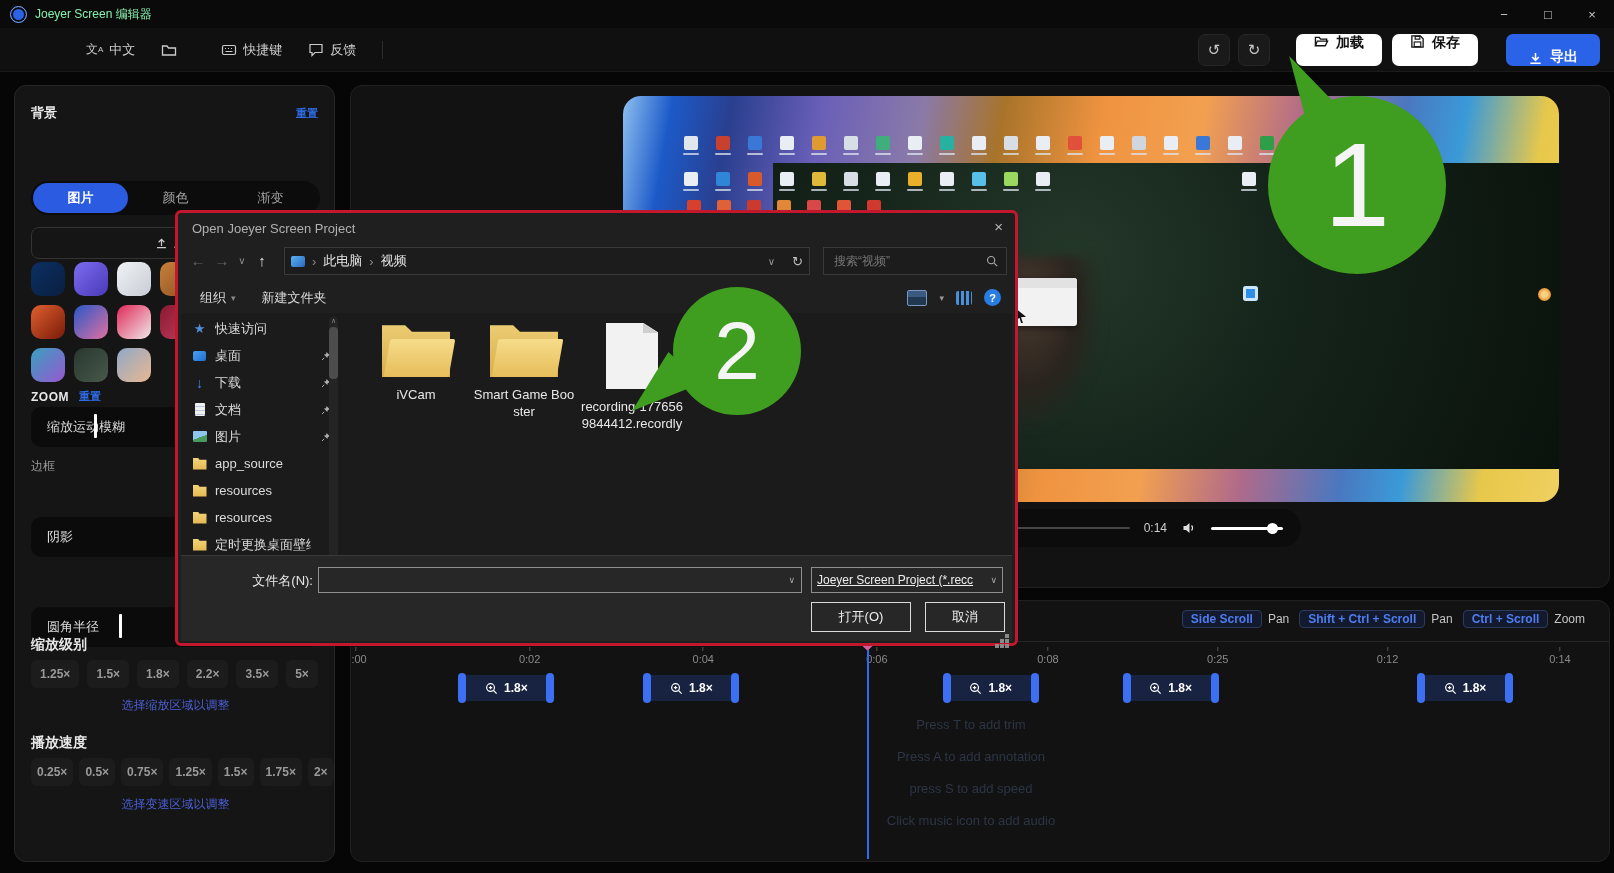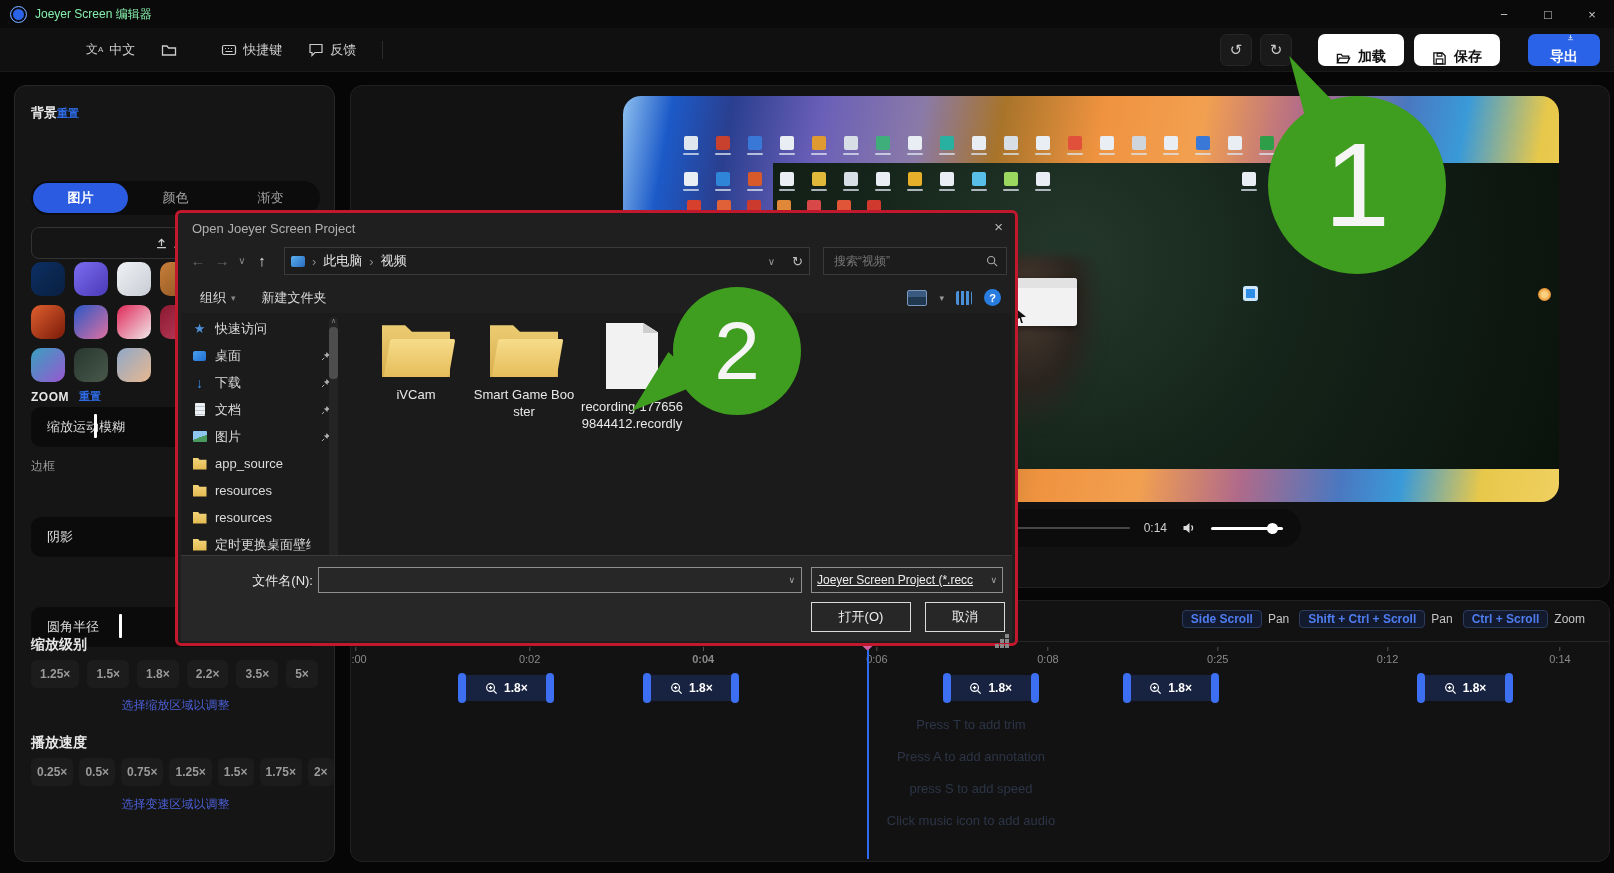--- a/index.html
+++ b/index.html
@@ -13,26 +13,26 @@
   .applogo{width:15px;height:15px;border-radius:50%;background:#2a63e8;border:1px solid #7aa6f2;box-shadow:inset 0 0 0 2px #0a0a0a;margin-right:8px;}
   .apptitle{font-size:12px;color:#86efac;}
   .wbtn{width:44px;height:28px;display:flex;align-items:center;justify-content:center;color:#c8c8c8;font-size:13px;}
   .toolbar{left:0;top:28px;width:1614px;height:44px;background:#101010;border-bottom:1px solid #1a1a1a;display:flex;align-items:center;box-sizing:border-box;}
   .tbitem{display:flex;align-items:center;gap:6px;color:#cfcfcf;font-size:13px;margin-right:26px;}
   .tbdivider{width:1px;height:18px;background:#2c2c2c;margin-right:26px;}
   .doc-title{position:absolute;left:0;right:0;text-align:center;pointer-events:none;}
   .doc-title b{color:#fff;font-size:14px;}
   .doc-title span{color:#5a5a5a;font-size:13px;}
   .sqbtn{width:30px;height:30px;border-radius:7px;background:#1a1a1a;border:1px solid #262626;color:#c8c8c8;display:flex;align-items:center;justify-content:center;font-size:15px;margin-left:8px;}
-  .whitebtn{height:32px;border-radius:7px;background:#fff;color:#111;font-weight:bold;font-size:14px;display:flex;align-items:flex-end;gap:7px;padding:0 18px;margin-left:10px;}
-  .bluebtn{height:32px;border-radius:7px;background:#2a63e8;color:#fff;font-weight:bold;font-size:14px;display:flex;align-items:flex-end;gap:7px;padding:0 22px;margin-left:28px;margin-right:14px;flex-direction:column;}
+  .whitebtn{height:32px;border-radius:7px;background:#fff;color:#111;font-weight:bold;font-size:14px;display:flex;align-items:flex-start;gap:7px;padding:0 18px;margin-left:10px;}
+  .bluebtn{height:32px;border-radius:7px;background:#2a63e8;color:#fff;font-weight:bold;font-size:14px;display:flex;align-items:flex-end;gap:7px;padding:0 22px;margin-left:28px;margin-right:14px;}
 
   
   .sidebar{left:14px;top:85px;width:321px;height:777px;background:#151515;border:1px solid #272727;border-radius:12px;box-sizing:border-box;z-index:5;}
-  .sechead{display:flex;align-items:center;}
+  .sechead{display:flex;align-items:center;justify-content:space-between;}
   .sectitle{font-size:13px;font-weight:bold;color:#e8e8e8;}
   .resetlink{font-size:11px;color:#2e6be5;font-weight:bold;}
   .spill{height:38px;background:#0b0b0b;border-radius:10px;display:flex;align-items:center;padding:0 16px;font-size:13px;color:#dcdcdc;position:relative;box-sizing:border-box;}
   .spill .val{margin-left:auto;font-weight:bold;color:#fff;}
   .scaret{position:absolute;top:7px;width:3px;height:24px;background:#fff;border-radius:1px;}
   .tabwrap{height:34px;background:#0c0c0c;border-radius:17px;display:flex;align-items:center;padding:2px;box-sizing:border-box;}
   .tab{flex:1;text-align:center;font-size:13px;color:#a3a3a3;line-height:30px;}
   .tab.active{background:#2a5be0;color:#fff;font-weight:bold;border-radius:15px;}
   .uploadbtn{height:30px;border:1px solid #333;border-radius:8px;display:flex;align-items:center;justify-content:center;gap:6px;color:#cfcfcf;font-size:12px;}
   .thumbgrid{display:flex;flex-wrap:wrap;gap:9px;}
@@ -489,21 +489,21 @@
           <span class="kbd">Ctrl + Scroll</span>
           <span class="kbdlabel">Zoom</span>
         </span>
       </div>
     <div class="abs" style="left:0;top:40px;width:100%;height:1px;background:#26262a;"></div>
 
     <div class="abs" style="left:0;top:46px;width:100%;height:20px;">
 
     <span class="tick" style="left: 0.4%;"><i></i><span>0:00</span></span>
         <span class="tick" style="left: 14.2%;"><i></i><span>0:02</span></span>
-        <span class="tick" style="left: 28%; font-weight: bold;"><i></i><span>0:04</span></span>
+        <span class="tick" style="left: 28%;"><i></i><span>0:04</span></span>
         <span class="tick" style="left: 41.8%;"><i></i><span>0:06</span></span>
         <span class="tick" style="left: 55.4%;"><i></i><span>0:08</span></span>
         <span class="tick" style="left: 68.9%;"><i></i><span>0:25</span></span>
         <span class="tick" style="left: 82.4%;"><i></i><span>0:12</span></span>
         <span class="tick" style="left: 96.1%;"><i></i><span>0:14</span></span>
       </div>
 
     <div class="abs" style="left:0;top:0;width:100%;height:110px;">
 
         <span class="clip" style="left: 8.7%;">

